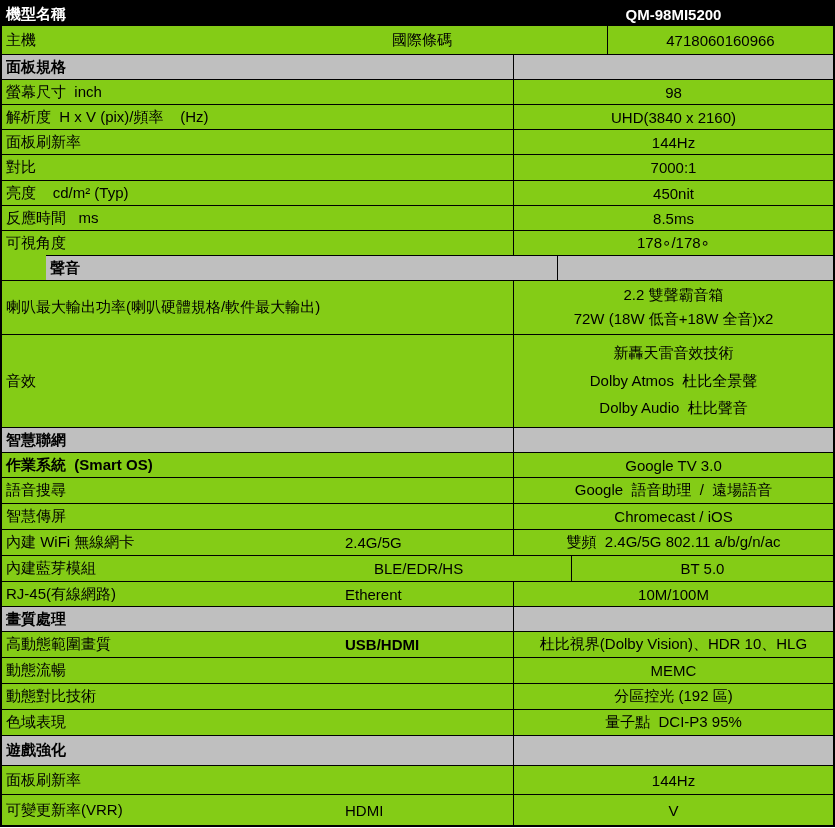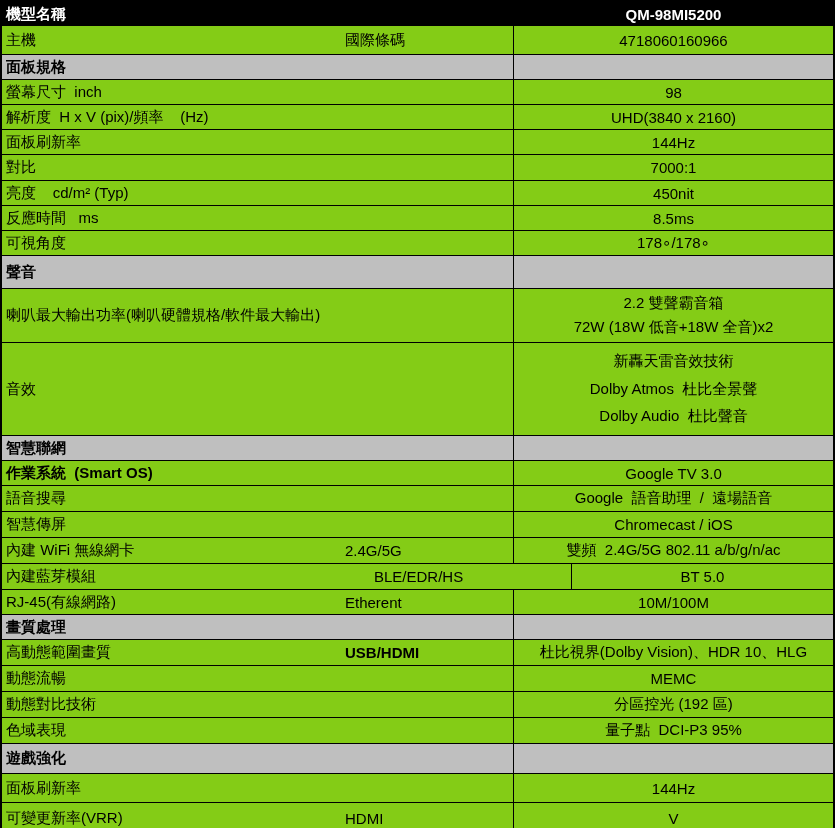--- a/index.html
+++ b/index.html
@@ -58,21 +58,21 @@
 </head>
 <body>
 
 <div class="sheet">
   <div class="row header" style="height: 24px;">
     <div class="c1">機型名稱</div>
     <div class="c2"></div>
     <div class="c3">QM-98MI5200</div>
   </div>
   <div id="rows">
-      <div class="row" style="height: 28px;">
+      <div class="row" style="height: 28px; gap: 47px;">
         <div class="c1">主機</div>
         <div class="c2">國際條碼</div>
         <div class="c3"><div class="line">4718060160966</div></div>
       </div>
       <div class="row section" style="height: 25px;">
         <div class="c1">面板規格</div>
         <div class="c2"></div>
         <div class="c3"><div class="line"></div></div>
       </div>
       <div class="row" style="height: 25px;">
@@ -103,21 +103,21 @@
       <div class="row" style="height: 25px;">
         <div class="c1">反應時間   ms</div>
         <div class="c2"></div>
         <div class="c3"><div class="line">8.5ms</div></div>
       </div>
       <div class="row" style="height: 25px;">
         <div class="c1">可視角度</div>
         <div class="c2"></div>
         <div class="c3"><div class="line">178∘/178∘</div></div>
       </div>
-      <div class="row section" style="height: 33px;">
+      <div class="row section" style="height: 25px; margin-left: 44px;">
         <div class="c1">聲音</div>
         <div class="c2"></div>
         <div class="c3"><div class="line"></div></div>
       </div>
       <div class="row" style="height: 54px;">
         <div class="c1">喇叭最大輸出功率(喇叭硬體規格/軟件最大輸出)</div>
         <div class="c2"></div>
         <div class="c3 multi"><div class="line">2.2 雙聲霸音箱</div><div class="line">72W (18W 低音+18W 全音)x2</div></div>
       </div>
       <div class="row" style="height: 93px;">

